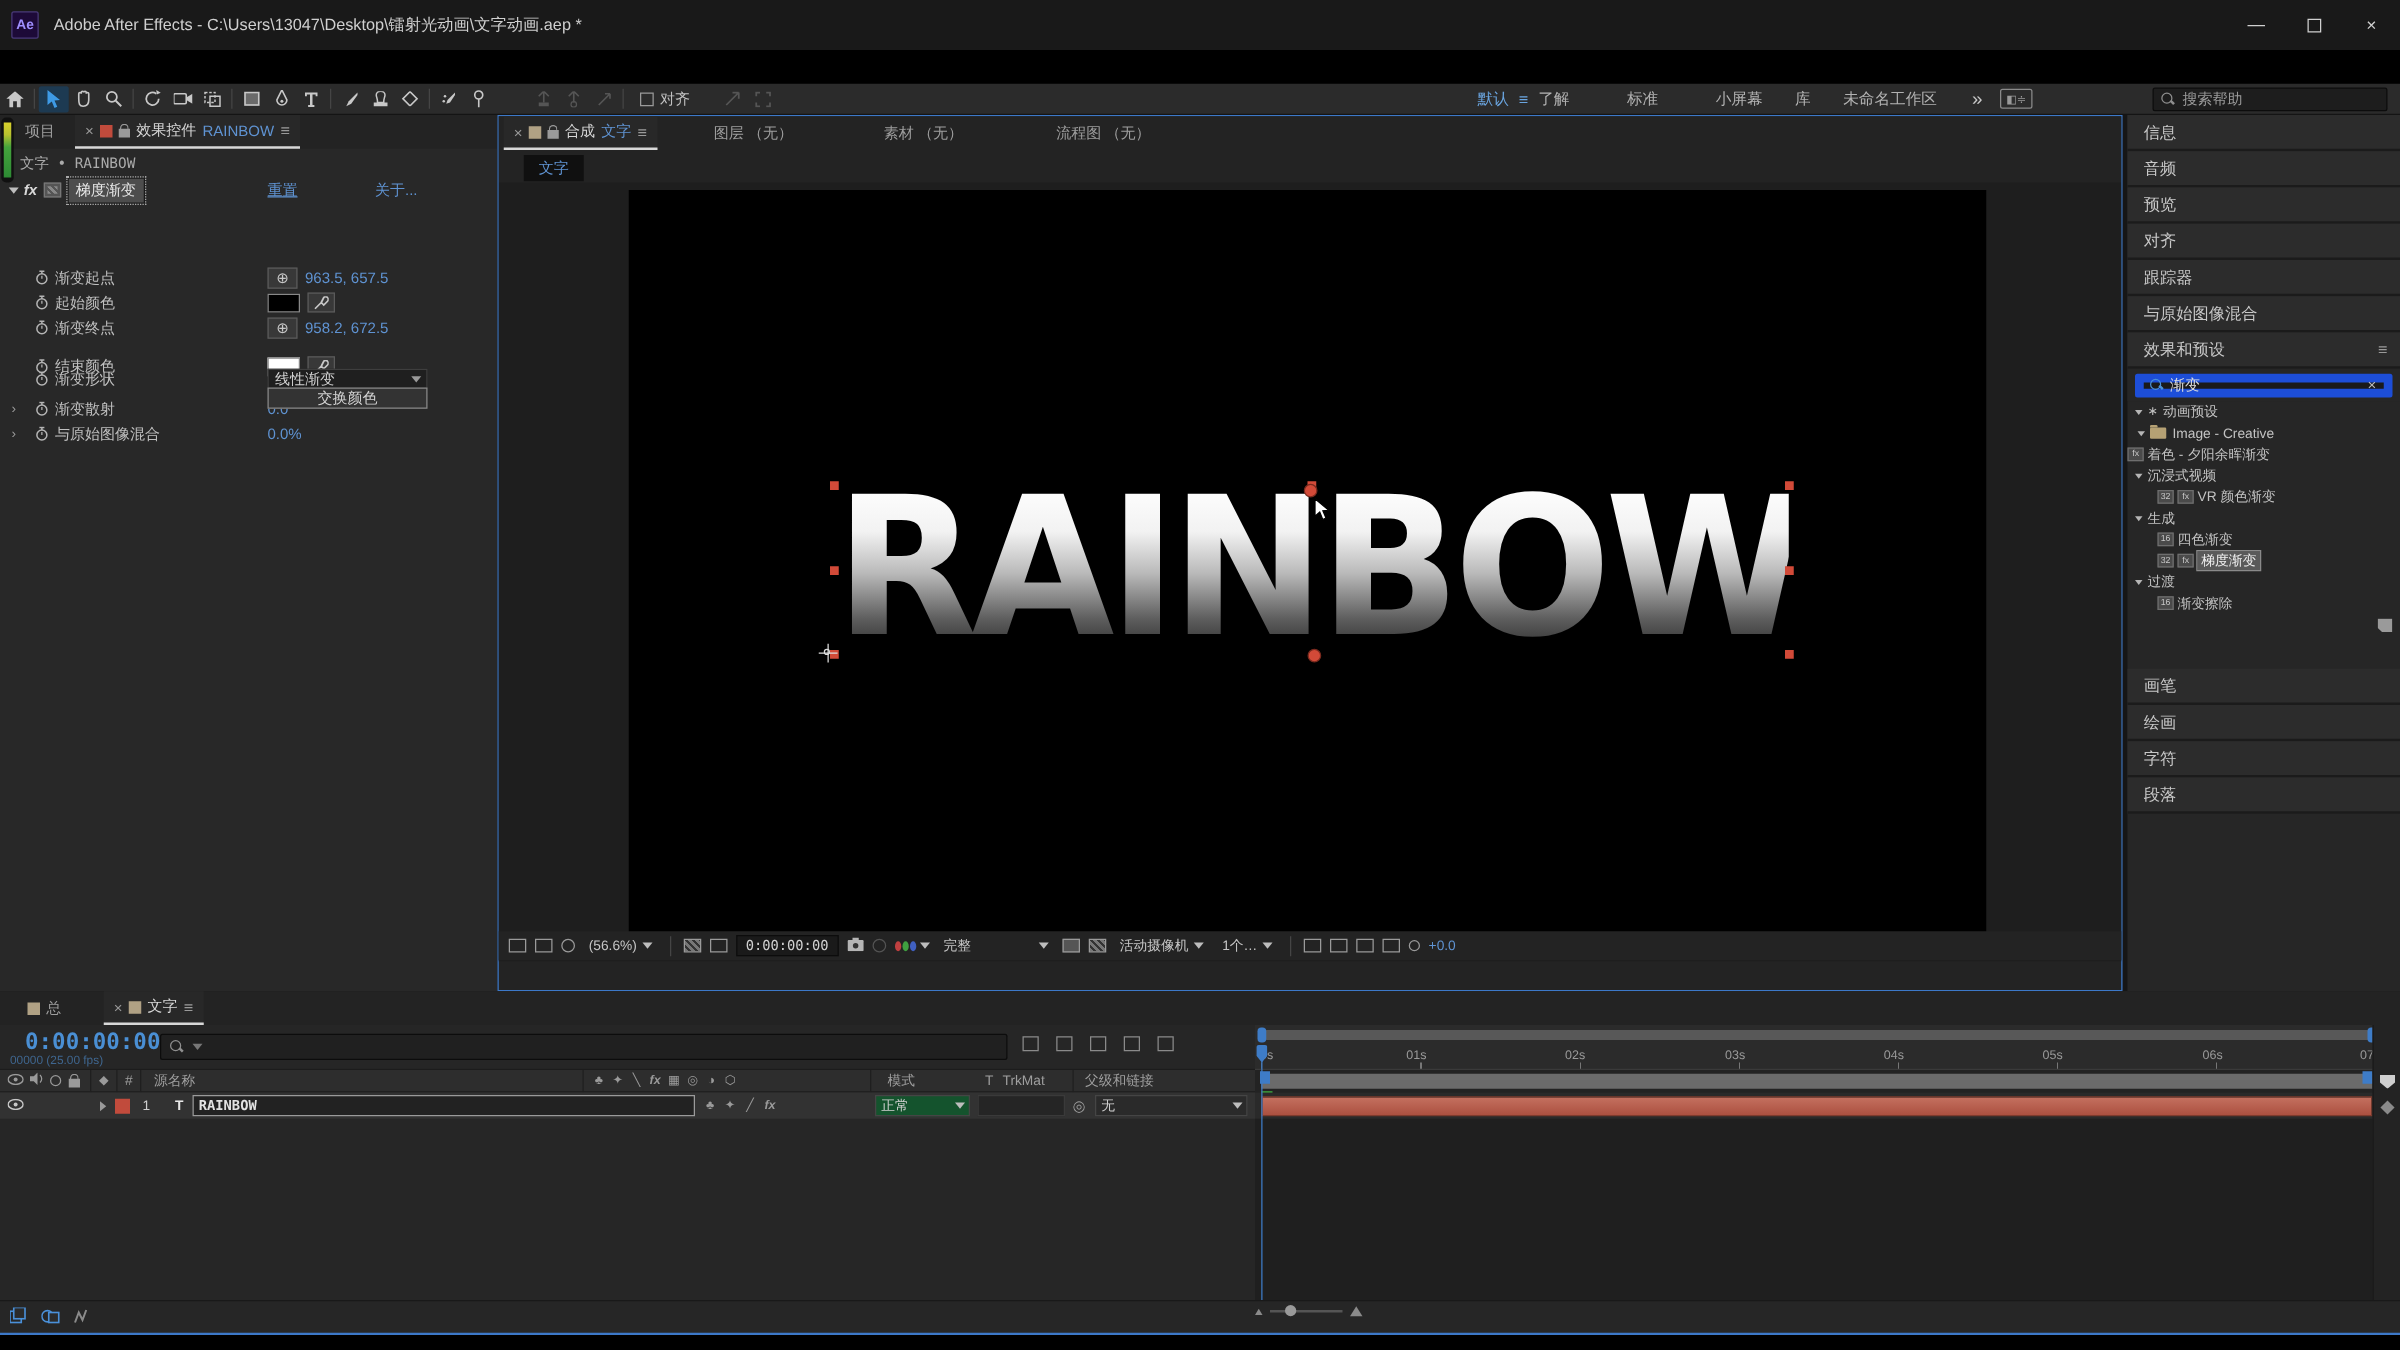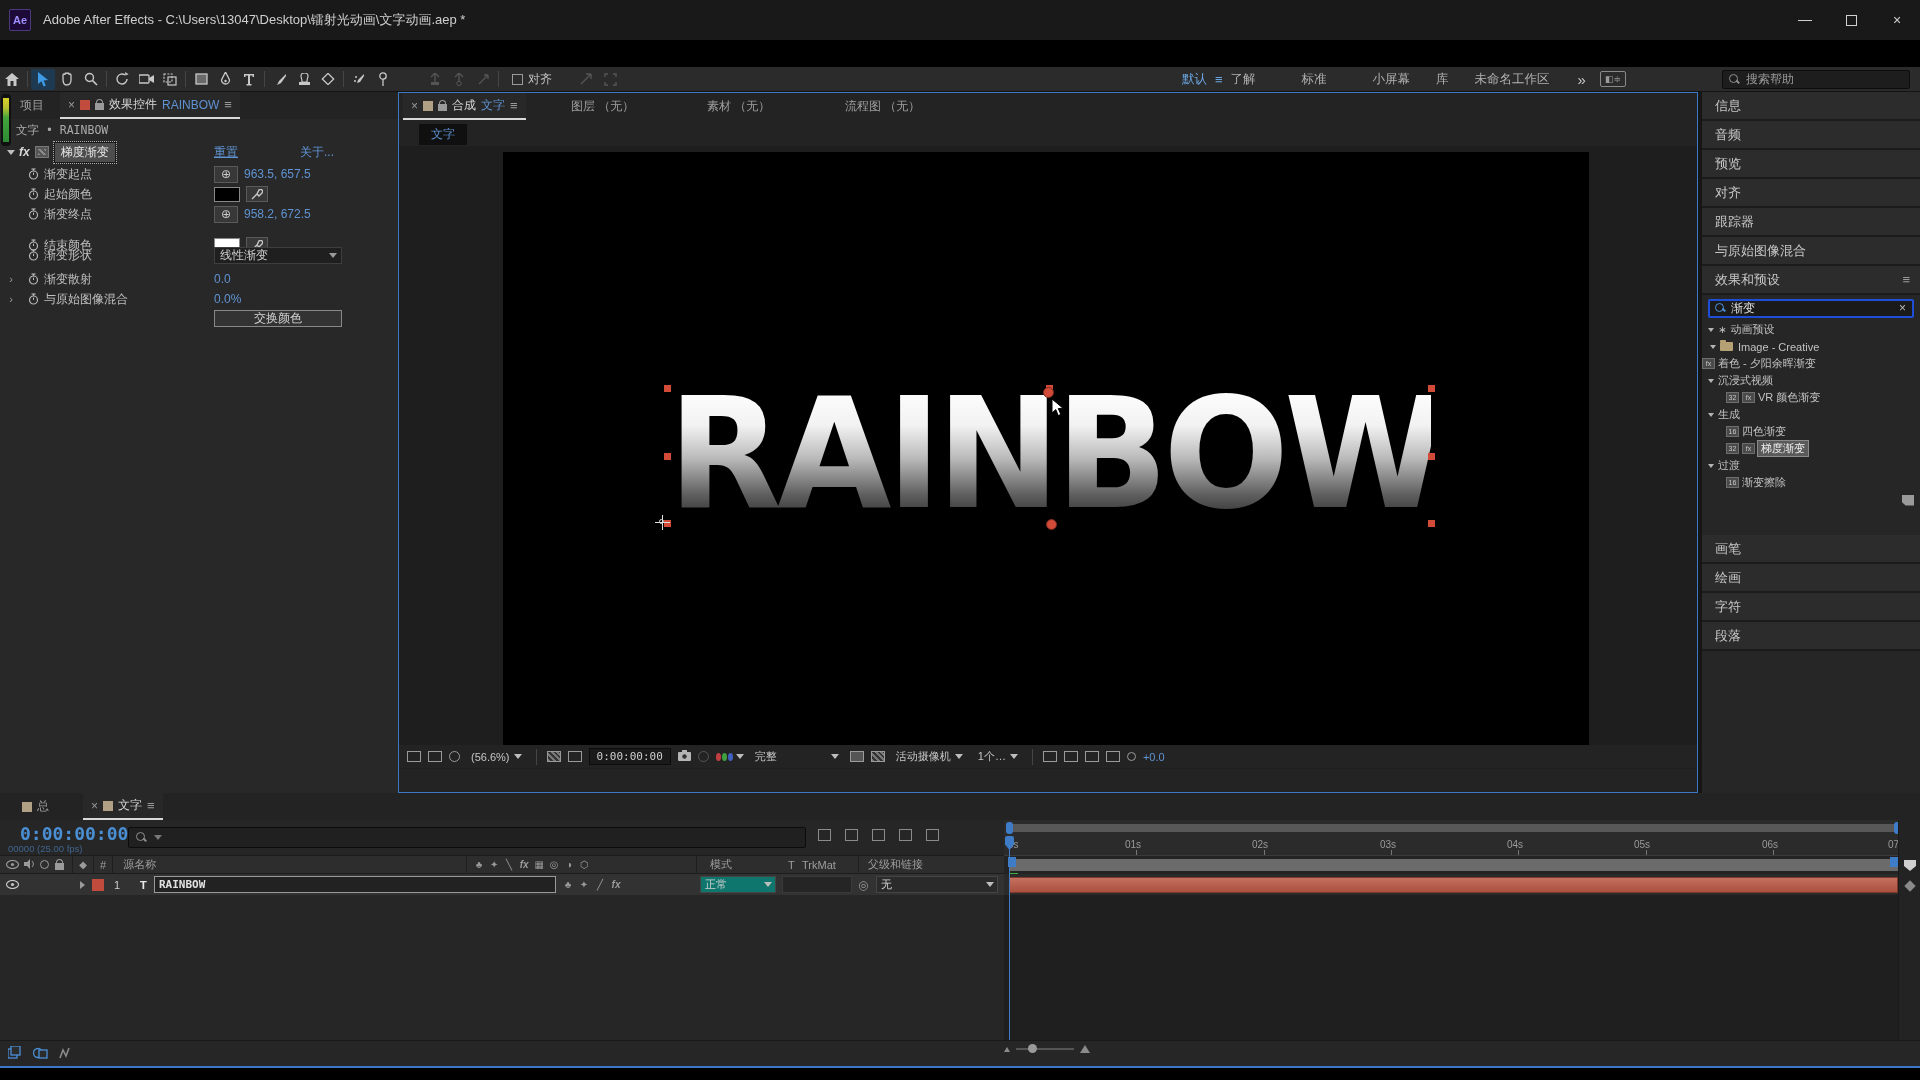--- a/index.html
+++ b/index.html
@@ -73,21 +73,21 @@
     font-family:"DejaVu Sans Mono","Liberation Mono",monospace; }
   .ec-head { position:absolute; left:0; top:49px; width:398px; height:22px; display:flex; align-items:center; }
   .tri-d { width:0; height:0; border-left:4px solid transparent; border-right:4px solid transparent; border-top:5px solid #bdbdbd; margin:0 4px 0 7px; }
   .tri-r { width:0; height:0; border-top:4px solid transparent; border-bottom:4px solid transparent; border-left:5px solid #9a9a9a; }
   .fx-badge { font-style:italic; font-weight:bold; color:#d8d8d8; margin-right:5px; }
   .eff-icon { width:14px; height:12px; background:#555; border:1px solid #777; margin-right:5px; position:relative; }
   .eff-icon::before { content:""; position:absolute; inset:2px; background:repeating-linear-gradient(45deg,#888 0 2px,#555 2px 4px); }
   .eff-name { background:#4d4d4d; border:1px solid #1a1a1a; outline:1px dotted #aaa; padding:1px 6px; color:#e8e8e8; }
   .ec-reset { position:absolute; left:214px; color:#5f93d2; text-decoration:underline; }
   .ec-about { position:absolute; left:300px; color:#5f93d2; }
-  .ec-row { position:absolute; left:0; width:398px; height:20px; display:flex; align-items:center; }
+  .ec-row { position:absolute; left:0; width:398px; height:20px; display:flex; align-items:center;margin-top:48px; }
   .exp-sp { width:22px; text-align:center; color:#9a9a9a; font-size:11px; }
   .stopwatch { width:22px; display:flex; justify-content:center; }
   .ec-label { color:#c0c0c0; }
   .ec-val { position:absolute; left:214px; display:flex; align-items:center; gap:6px; }
   .pt-btn { width:24px; height:17px; background:#383838; border:1px solid #5a5a5a; color:#c8c8c8;
     display:flex; align-items:center; justify-content:center; font-size:12px; }
   .swatch { width:26px; height:15px; border:1px solid #888; }
   .sw-black { background:#000; } .sw-white { background:#fff; }
   .dropper { width:22px; height:16px; background:#383838; border:1px solid #5a5a5a; display:flex; align-items:center; justify-content:center; }
   .dd { min-width:128px; height:17px; background:#1f1f1f; border:1px solid #3e3e3e; color:#d2d2d2;
@@ -127,21 +127,21 @@
   .rgb-dots { display:flex; gap:1px; align-items:center; }
   .rgb-dots i { width:5px; height:8px; border-radius:50%; display:inline-block; }
   .vdd { display:flex; align-items:center; gap:4px; padding:1px 4px; }
 
   
   .right-panel { left:1702px; width:218px; height:701px; background:#262626; }
   .rsec { height:29px; background:#2c2c2c; border-bottom:2px solid #1b1b1b; display:flex; align-items:center;
     padding-left:13px; font-size:13px; color:#c8c8c8; }
   .rsec .hamb { margin-left:auto; margin-right:10px; }
   .rsearch { height:26px; background:#262626; display:flex; align-items:center; padding:0 6px; }
-  .rsearch .box { flex:1; height:19px; background:#1a1a1a; border:2px solid #1d4ed8; border-radius:2px;
+  .rsearch .box { flex:1; height:19px; background:#1a1a1a; border:7px solid #1d4ed8; border-radius:2px;
     display:flex; align-items:center; color:#e0e0e0;justify-content:space-between; }
   .rsearch .box .mag { margin:0 5px; }
   .rsearch .box .x { margin-left:auto; margin-right:6px; color:#bbb; }
   .tree { position:relative; font-size:11px; color:#c2c2c2; }
   .trow { height:17px; display:flex; align-items:center; }
   .tri-s { width:0; height:0; border-left:3.5px solid transparent; border-right:3.5px solid transparent; border-top:4.5px solid #b5b5b5; margin-right:4px; }
   .folder { width:13px; height:9px; background:#b5a174; border-radius:1px; position:relative; margin-right:5px; }
   .folder::before { content:""; position:absolute; left:0; top:-2px; width:6px; height:2px; background:#b5a174; border-radius:1px 1px 0 0; }
   .fxchip { width:13px; height:11px; background:#4a4a4a; border:1px solid #6e6e6e; margin-right:3px;
     font-size:7px; color:#c8c8c8; display:flex; align-items:center; justify-content:center; }
@@ -164,21 +164,21 @@
   .tl-icons { position:absolute; left:818px; top:9px; display:flex; gap:14px; }
   .hdr { position:absolute; left:0; top:35px; width:1004px; height:19px; background:#2d2d2d;
     border-top:1px solid #1c1c1c; border-bottom:1px solid #1c1c1c; display:flex; align-items:center;
     font-size:11px; color:#9e9e9e; }
   .hsep { width:1px; height:18px; background:#1f1f1f; }
   .layer-row { position:absolute; left:0; top:54px; width:1004px; height:21px; background:#323232;
     display:flex; align-items:center; font-size:11px; color:#cfcfcf; }
   .lname { position:absolute; left:154px; width:402px; height:17px; background:#222; border:1px solid #9a9a9a;
     color:#e2e2e2; font-family:"DejaVu Sans Mono","Liberation Mono",monospace; font-weight:bold;
     display:flex; align-items:center; padding-left:4px; }
-  .mode-dd { position:absolute; left:700px; width:76px; height:17px; background:#0f766e; border:1px solid #454545;
+  .mode-dd { position:absolute; left:700px; width:76px; height:17px; background:#14532d; border:1px solid #454545;
     display:flex; align-items:center; padding:0 4px; color:#d0d0d0; }
   .mode-dd .tri-d { position:absolute; right:3px; margin:0; }
   .trk-dd { position:absolute; left:782px; width:70px; height:17px; background:#252525; border:1px solid #3a3a3a; }
   .pick { position:absolute; left:858px; color:#9a9a9a; font-size:12px; }
   .par-dd { position:absolute; left:876px; width:122px; height:17px; background:#2a2a2a; border:1px solid #454545;
     display:flex; align-items:center; padding:0 4px; color:#d0d0d0; }
   .par-dd .tri-d { position:absolute; right:3px; margin:0; }
   .tl-right { position:absolute; left:1004px; top:27px; width:916px; height:220px; background:#1f1f1f; }
   .navig { position:absolute; left:0; top:0; width:916px; height:16px; background:#2b2b2b; }
   .navbar { position:absolute; left:5px; top:4px; width:889px; height:8px; background:#585858; border-radius:4px; }

